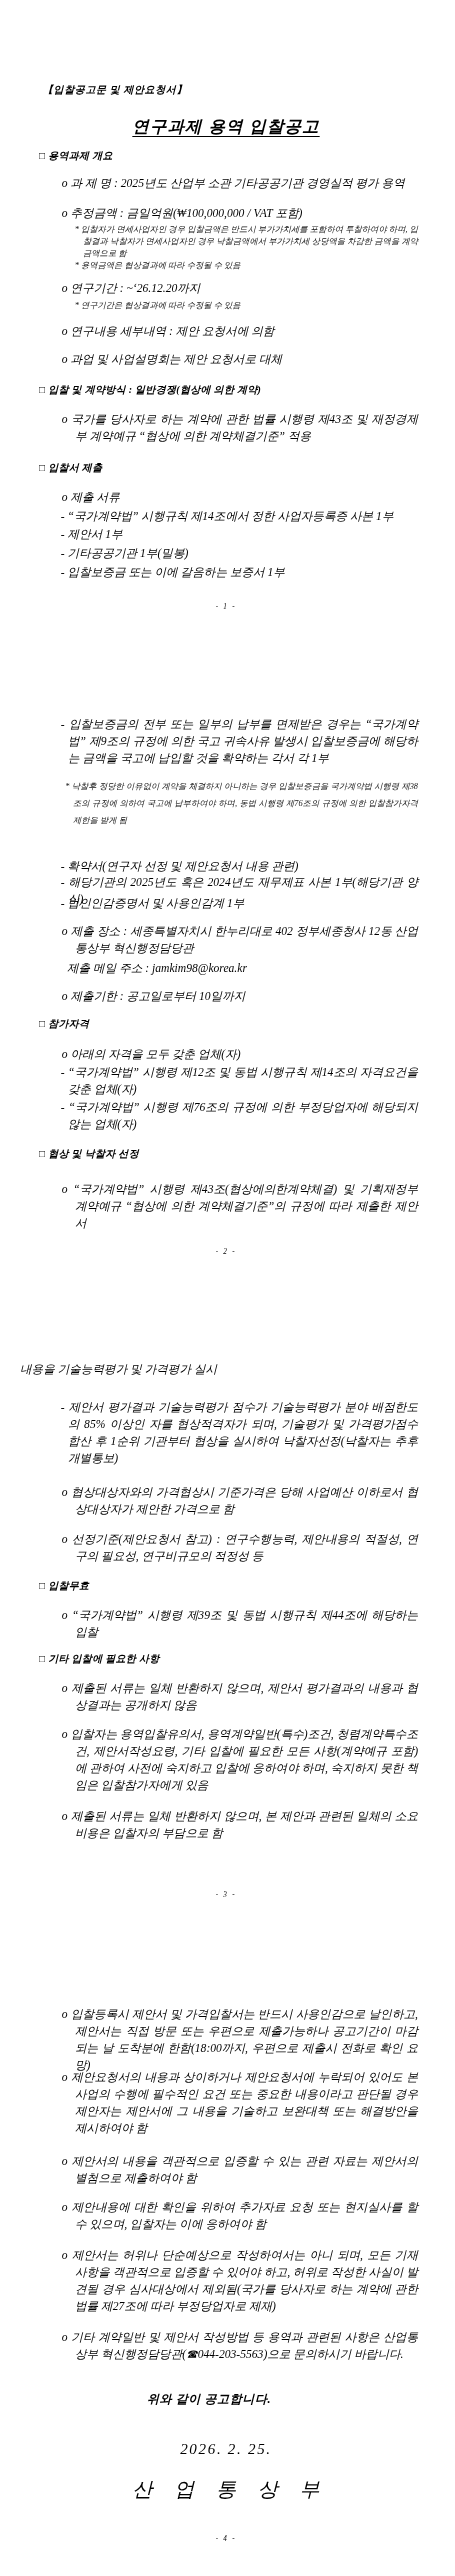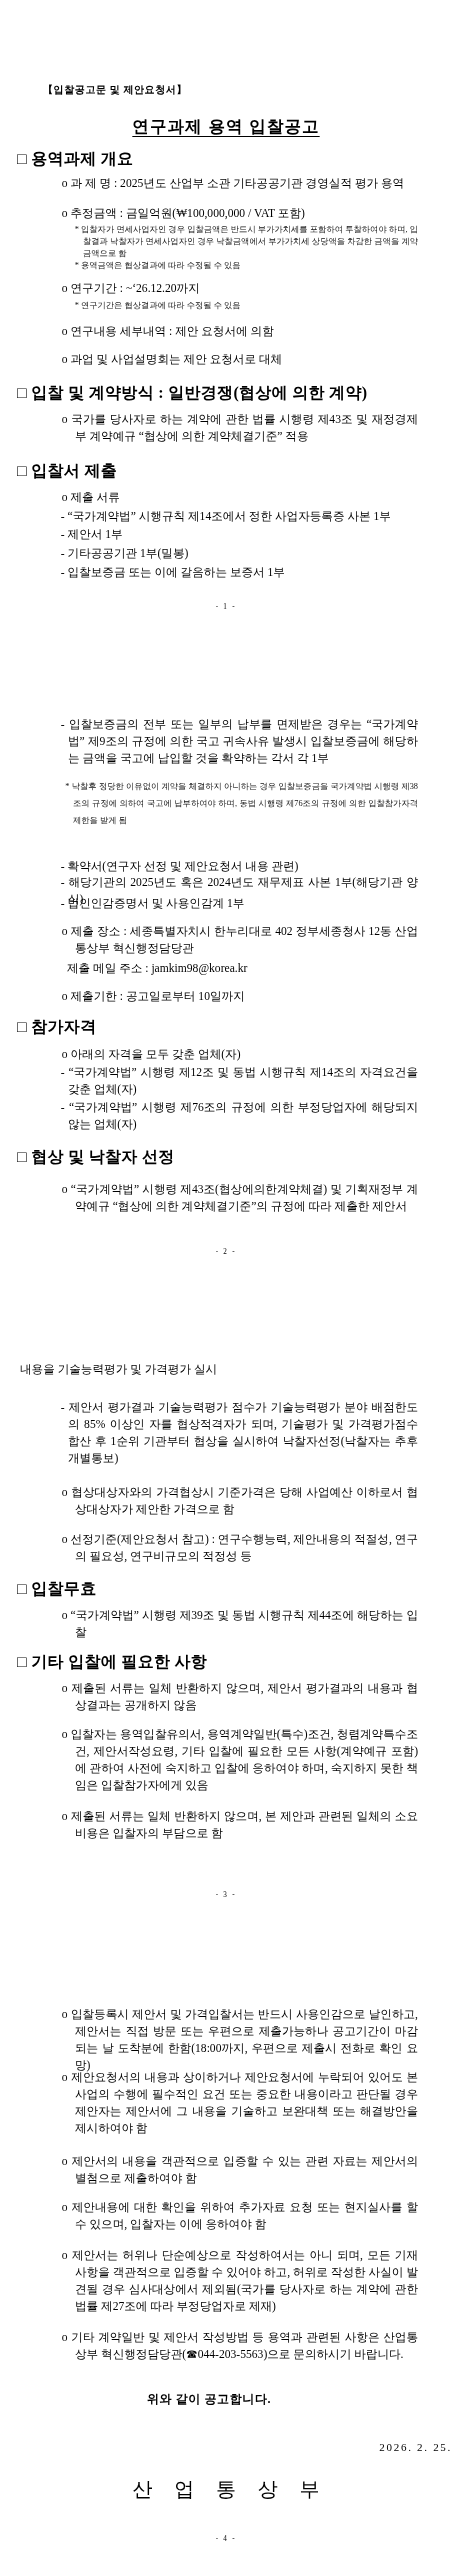--- a/index.html
+++ b/index.html
@@ -19,41 +19,42 @@
     height: 2576px;
   }
   .blk {
     position: absolute;
     left: 0;
     width: 452px;
     box-sizing: border-box;
     padding-right: 34px;
     text-align: justify;
     white-space: normal;
+    font-style: italic;
   }
   .header-label {
     padding-left: 43px;
     font-size: 10px;
     font-weight: bold;
     letter-spacing: 0.6px;
   }
   .title {
     text-align: center;
     padding-right: 0;
     font-family: "Liberation Sans", "DejaVu Sans", sans-serif;
     font-size: 16.5px;
     font-weight: bold;
     letter-spacing: 1.1px;
     text-decoration: underline;
     text-underline-offset: 4.4px;
     text-decoration-thickness: 1.1px;
   }
   .section {
-    padding-left: 17px;
-    font-size: 16px;
+    padding-left: 39px;
+    font-size: 10px;
     font-weight: bold;
     letter-spacing: 0.3px;
   }
   .item {
     padding-left: 75px;
     text-indent: -13.2px;
     font-size: 11.6px;
     line-height: 17px;
   }
   .cont {
@@ -87,23 +88,23 @@
     font-size: 7.2px;
     letter-spacing: 1.7px;
   }
   .closing {
     text-align: center;
     font-size: 12px;
     font-weight: 600;
     letter-spacing: 0.6px;
   }
   .date {
-    text-align: right;
+    text-align: center;
     padding-right: 0;
-    font-size: 11px;
+    font-size: 15px;
     letter-spacing: 1.7px;
   }
   .signature {
     text-align: center;
     padding-right: 0;
     font-size: 20px;
     letter-spacing: 0.42em;
     text-indent: 0.42em; 
   }
 </style>

